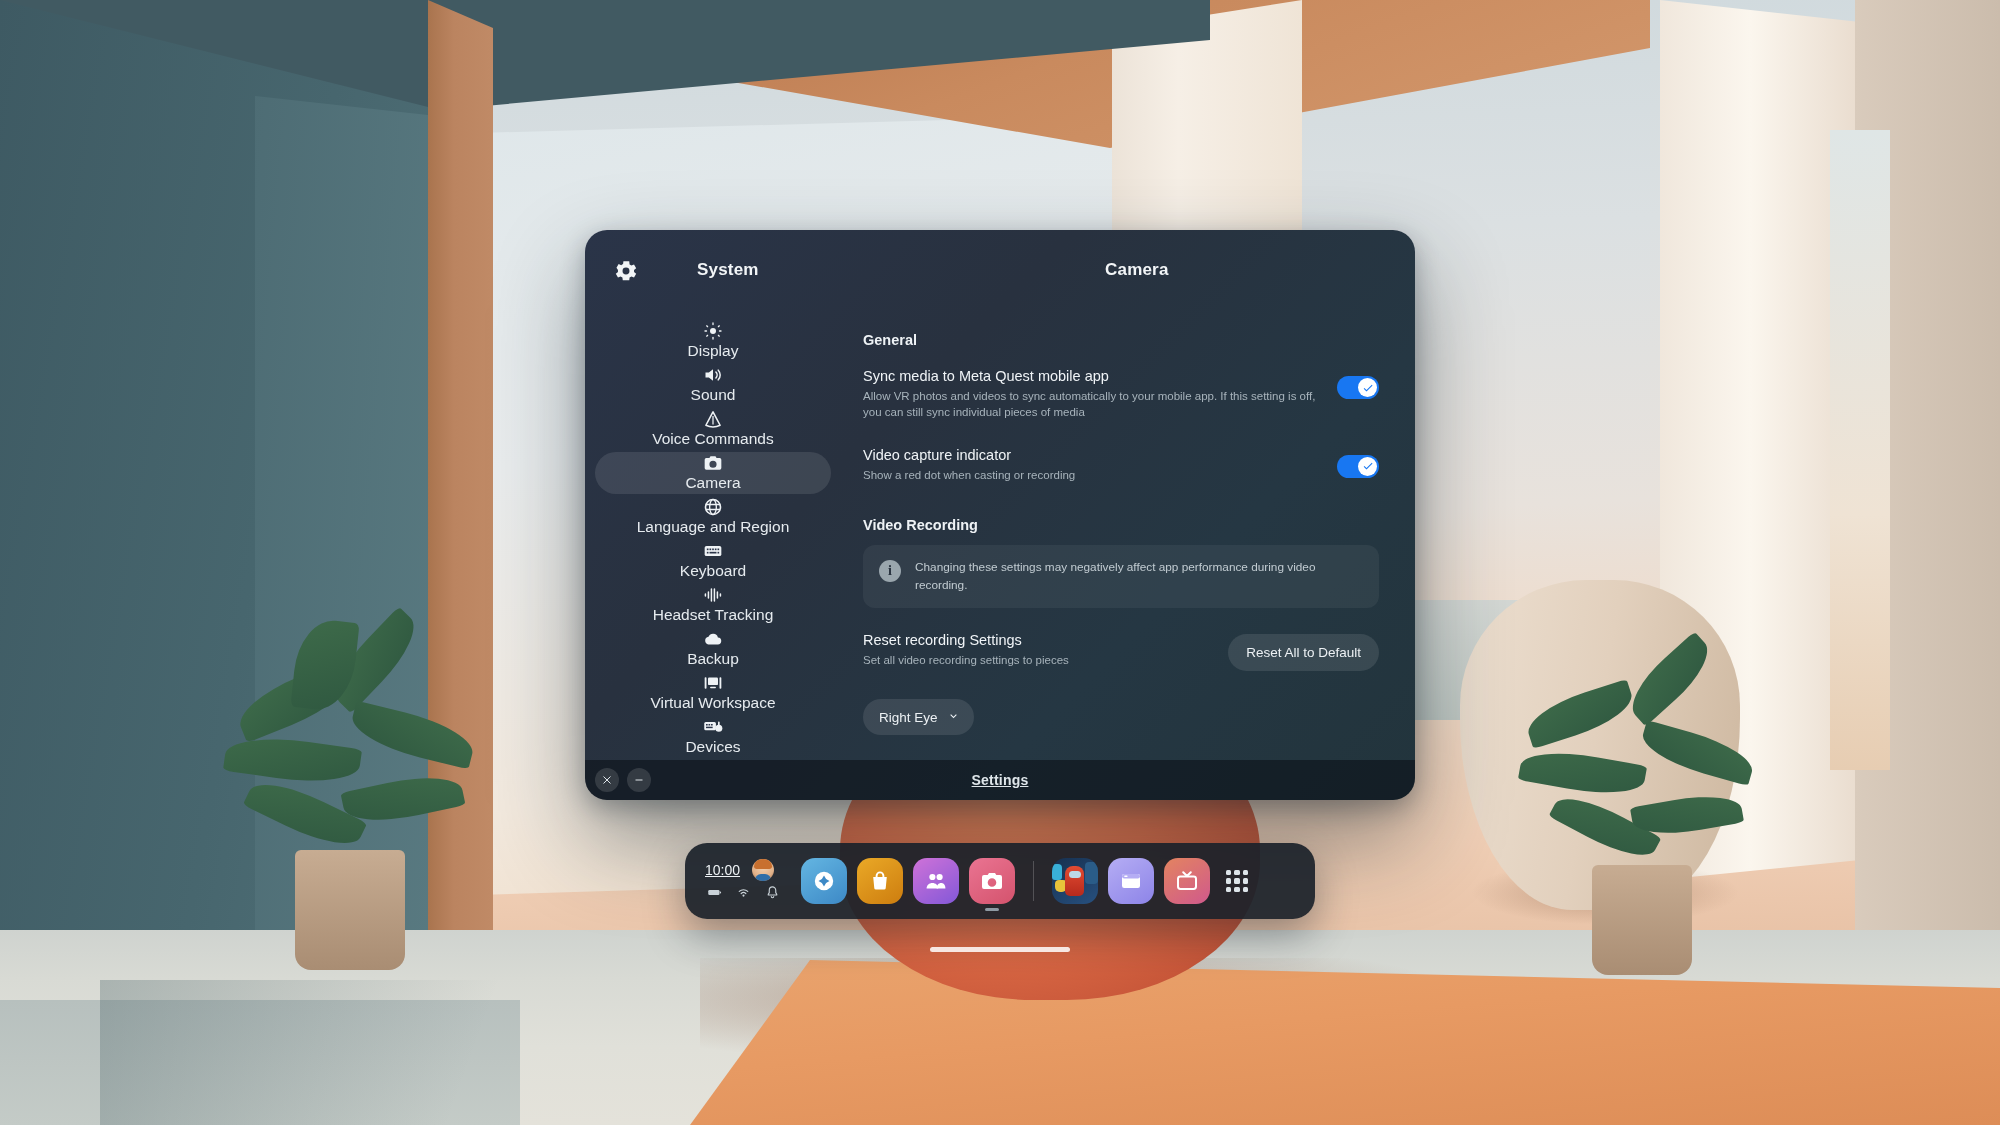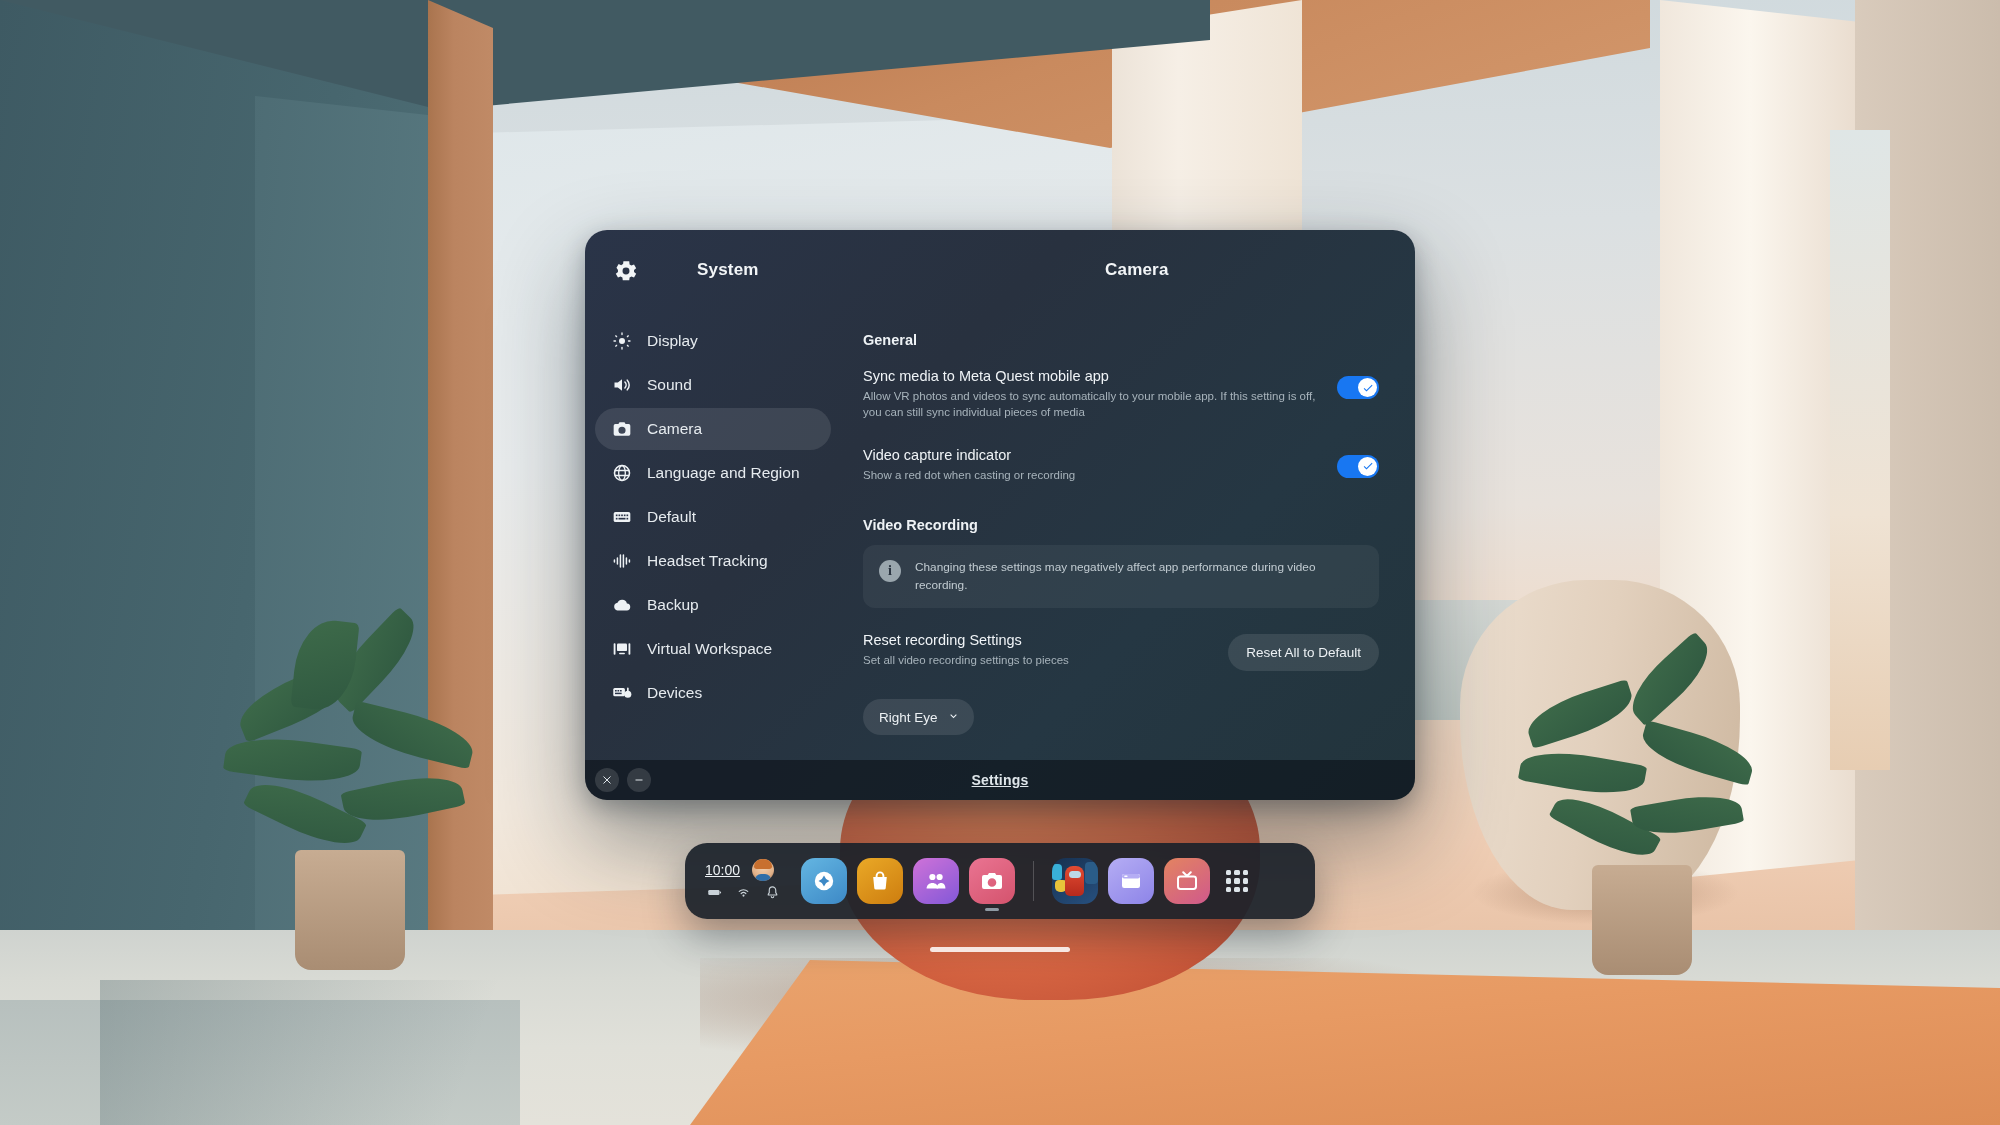--- a/index.html
+++ b/index.html
@@ -141,24 +141,25 @@
   }
 
   .win-body { flex:1; display:flex; min-height:0; }
 
   
   .sidebar {
     width:256px; flex:0 0 256px; padding:12px 10px 0 10px;
     display:flex; flex-direction:column; gap:2px;
   }
   .side-item {
-    display:flex; align-items:center; gap:14px;
+    display:flex; align-items:center; 
     height:42px; padding:0 16px; border-radius:21px;
     color:#e6ebef; font-size:15.5px; cursor:pointer;
     white-space:nowrap;
+    flex-direction:column;
   }
   .side-item.active { background:rgba(255,255,255,.10); }
   .side-ico {
     width:22px; height:22px; flex:0 0 22px;
     display:flex; align-items:center; justify-content:center;
   }
   .side-ico svg { width:20px; height:20px; fill:#eef2f5; }
 
   
   .content {
@@ -372,20 +373,29 @@
         <span class="side-ico">
           <svg viewBox="0 0 24 24">
               <path d="M3 9v6h4l5 4V5L7 9H3z"></path>
               <path d="M15.5 8.5a5 5 0 0 1 0 7" fill="none" stroke="#eef2f5" stroke-width="1.8" stroke-linecap="round"></path>
               <path d="M18.3 6.2a8.4 8.4 0 0 1 0 11.6" fill="none" stroke="#eef2f5" stroke-width="1.8" stroke-linecap="round"></path>
             </svg>
         </span>
         <span>Sound</span>
       </div>
 
+      <div class="side-item">
+        <span class="side-ico">
+          <svg viewBox="0 0 24 24">
+              <path d="M12 3.5 3.5 19.5c2.8 1.4 5.6 2 8.5 2s5.7-.6 8.5-2L12 3.5z" fill="none" stroke="#eef2f5" stroke-width="1.9" stroke-linejoin="round"></path>
+              <path d="M12 8.5v10" fill="none" stroke="#eef2f5" stroke-width="1.5"></path>
+            </svg>
+        </span>
+        <span>Voice Commands</span>
+      </div>
 
       <div class="side-item active">
         <span class="side-ico">
           <svg viewBox="0 0 24 24">
               <path d="M9 4l-1.3 2H4a2 2 0 0 0-2 2v10a2 2 0 0 0 2 2h16a2 2 0 0 0 2-2V8a2 2 0 0 0-2-2h-3.7L15 4H9zm3 5.2A4.3 4.3 0 1 1 12 17.8a4.3 4.3 0 0 1 0-8.6z"></path>
             </svg>
         </span>
         <span>Camera</span>
       </div>
 
@@ -409,21 +419,21 @@
                 <rect x="7.8" y="9" width="2" height="2"></rect>
                 <rect x="11" y="9" width="2" height="2"></rect>
                 <rect x="14.2" y="9" width="2" height="2"></rect>
                 <rect x="17.4" y="9" width="2" height="2"></rect>
                 <rect x="4.6" y="13" width="2" height="2"></rect>
                 <rect x="7.8" y="13" width="8.4" height="2"></rect>
                 <rect x="17.4" y="13" width="2" height="2"></rect>
               </g>
             </svg>
         </span>
-        <span>Default</span>
+        <span>Keyboard</span>
       </div>
 
       <div class="side-item">
         <span class="side-ico">
           <svg viewBox="0 0 24 24">
               <rect x="2" y="10" width="1.8" height="4" rx=".9"></rect>
               <rect x="5.6" y="7.5" width="1.8" height="9" rx=".9"></rect>
               <rect x="9.2" y="4" width="1.8" height="16" rx=".9"></rect>
               <rect x="12.8" y="4" width="1.8" height="16" rx=".9"></rect>
               <rect x="16.4" y="7.5" width="1.8" height="9" rx=".9"></rect>

